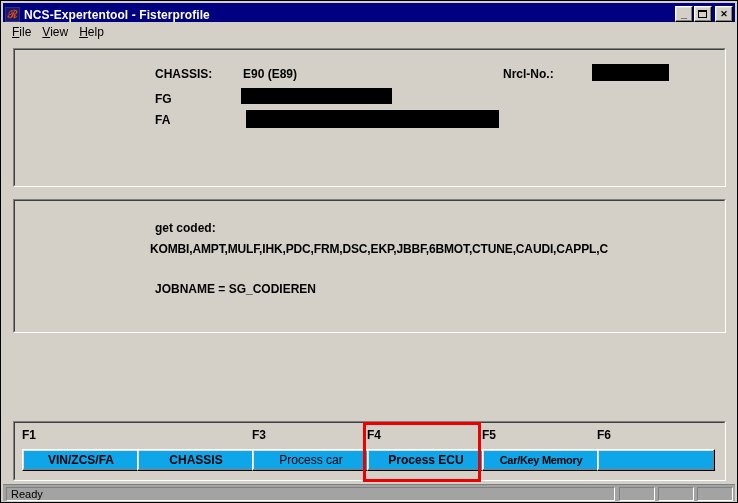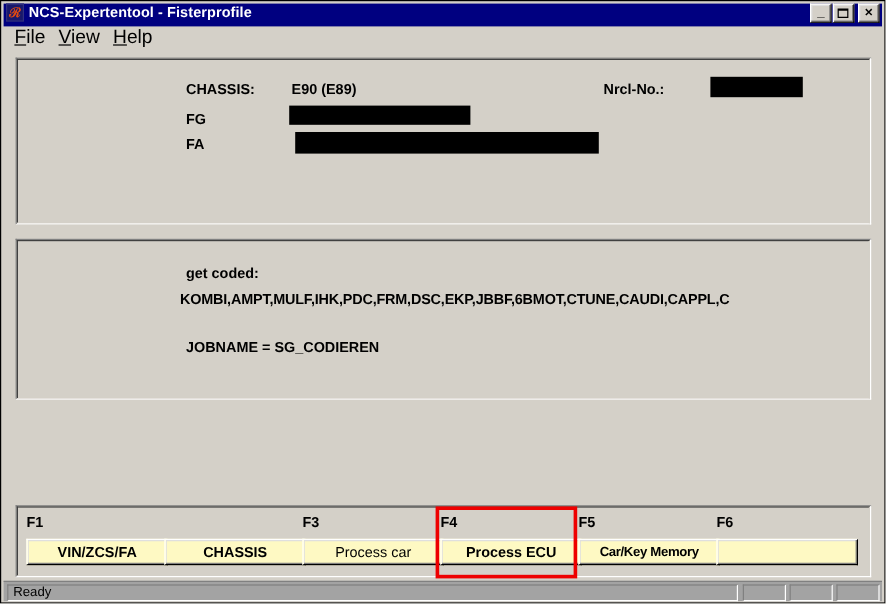--- a/index.html
+++ b/index.html
@@ -20,21 +20,21 @@
     overflow: hidden;
   }
 
   
   .titlebar {
     position: absolute;
     left: 2px; top: 2px;
     width: 732px; height: 19px;
     background: #000080;
     display: flex;
-    align-items: flex-start;
+    align-items: flex-end;
     padding: 0 2px;
     box-sizing: border-box;
   }
   .title-icon {
     width: 15px; height: 15px;
     background: #18186b;
     border: 1px solid #303080;
     box-sizing: border-box;
     margin-right: 4px;
     position: relative;
@@ -101,21 +101,21 @@
     position: absolute;
     left: 2px; top: 22px;
     width: 732px; height: 18px;
     background: #d4d0c8;
     display: flex;
     align-items: center;
     padding-left: 7px;
     box-sizing: border-box;
   }
   .menu-item {
-    font-size: 16px;
+    font-size: 12px;
     color: #000000;
     padding: 1px 9px 1px 2px;
     cursor: default;
     white-space: nowrap;
   }
   .menu-item u { text-decoration: underline; }
 
   
   .panel {
     position: absolute;
@@ -187,21 +187,21 @@
     text-align: left;
     font-size: 12px;
     font-weight: bold;
     color: #000000;
   }
   .fbtn {
     position: absolute;
     top: 448px;
     width: 118px;
     height: 22px;
-    background: #fef9c3;
+    background: #0ea5e9;
     border: 1px solid;
     border-color: #ffffff #000000 #000000 #ffffff;
     box-shadow: inset -1px -1px 0 #808080, inset 1px 1px 0 #dfdfdf;
     box-sizing: border-box;
     font-family: "Liberation Sans", sans-serif;
     font-size: 12px;
     font-weight: bold;
     color: #000000;
     padding: 0;
     line-height: 20px;

